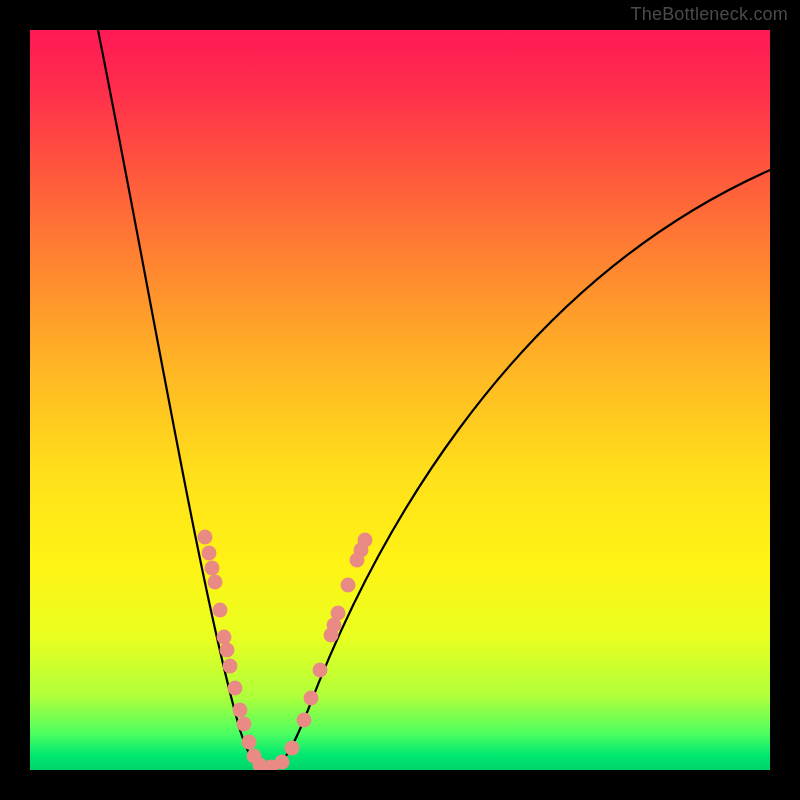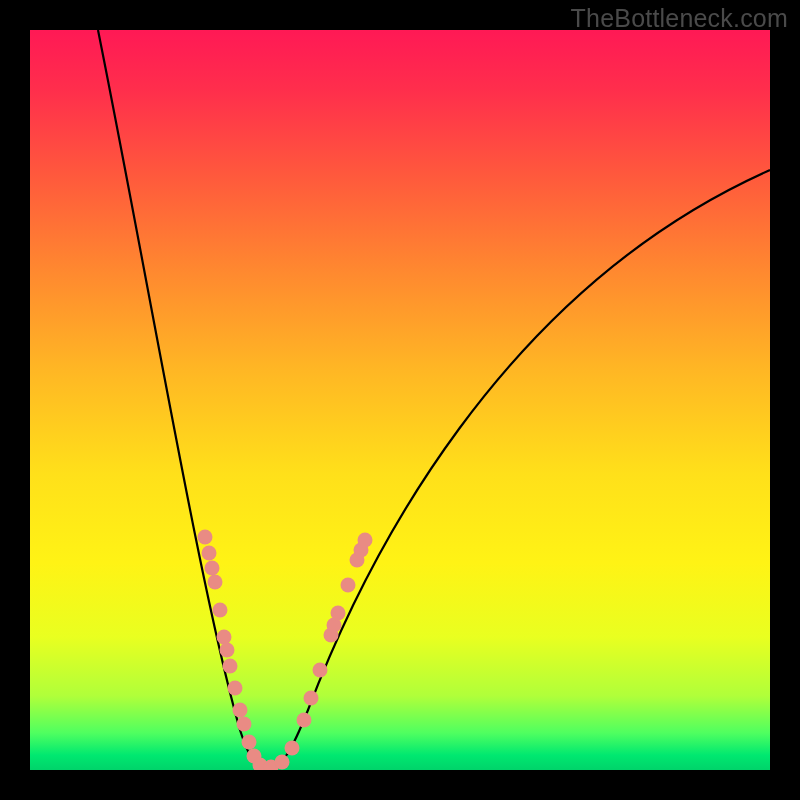--- a/index.html
+++ b/index.html
@@ -39,21 +39,21 @@
       #4fff60 95%,
       #00e870 98%,
       #00d36a 100%
     );
   }
   .watermark {
     position: absolute;
     top: 4px;
     right: 12px;
     color: #4a4a4a;
-    font-size: 25px;
+    font-size: 18px;
     font-weight: 500;
     letter-spacing: 0.2px;
   }
   svg.curve {
     position: absolute;
     top: 0;
     left: 0;
     width: 740px;
     height: 740px;
   }

